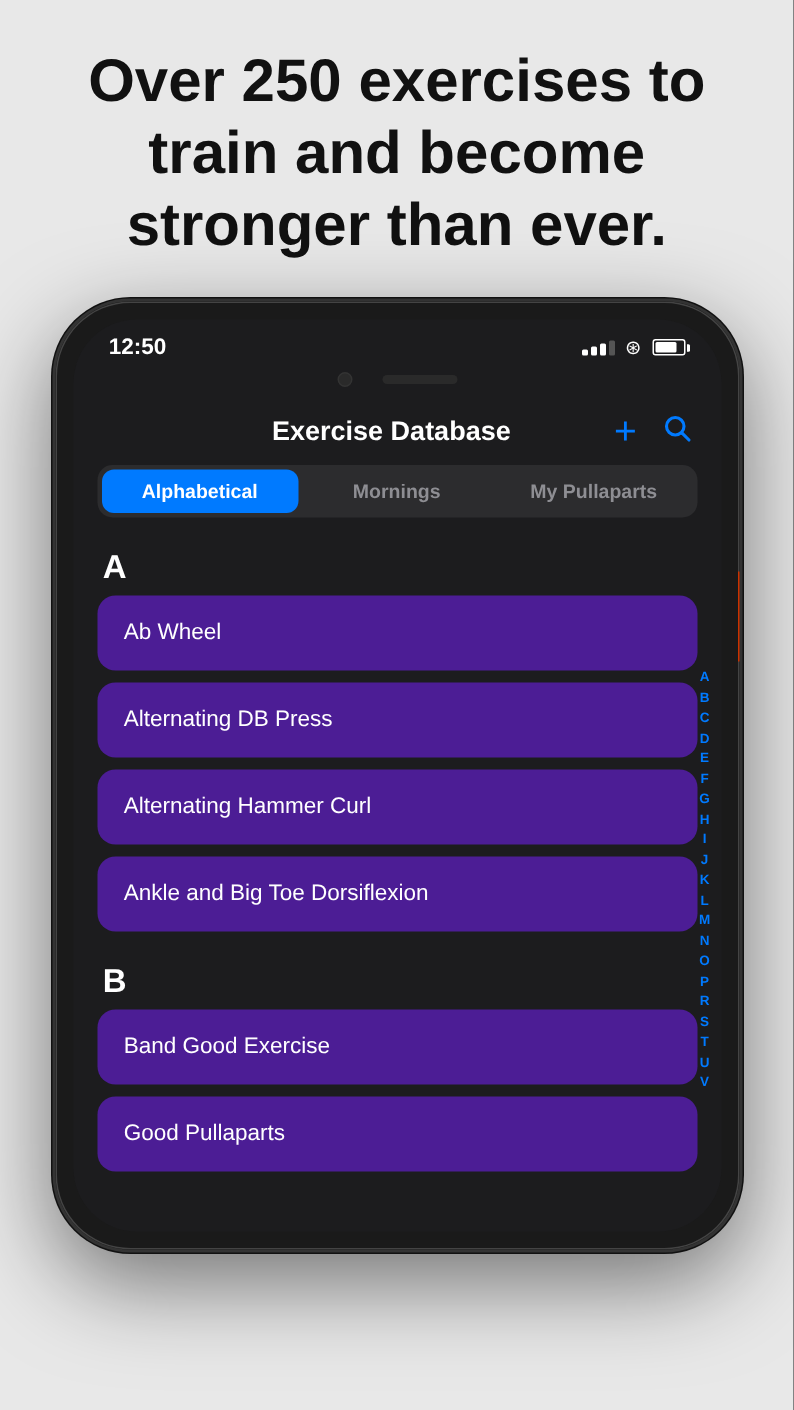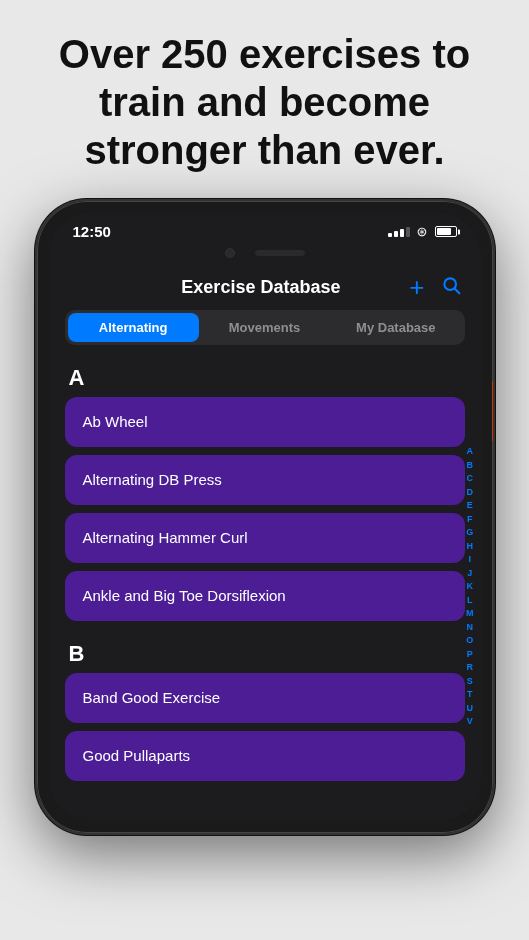--- a/index.html
+++ b/index.html
@@ -319,23 +319,23 @@
           <span class="header-icon-btn">
             <svg width="20" height="20" viewBox="0 0 24 24" fill="none" stroke="#007AFF" stroke-width="2.5" stroke-linecap="round">
               <circle cx="11" cy="11" r="7"></circle>
               <line x1="16.5" y1="16.5" x2="22" y2="22"></line>
             </svg>
           </span>
         </div>
       </div>
 
       <div class="tabs-bar">
-        <div class="tab-item active">Alternating</div>
-        <div class="tab-item">Movements</div>
-        <div class="tab-item">My Database</div>
+        <div class="tab-item active">Alphabetical</div>
+        <div class="tab-item">Mornings</div>
+        <div class="tab-item">My Pullaparts</div>
       </div>
 
       <div class="scroll-content">
 
         <div class="section-header">A</div>
         <div class="exercise-item">
           <span class="exercise-name">Ab Wheel</span>
         </div>
         <div class="exercise-item">
           <span class="exercise-name">Alternating DB Press</span>

